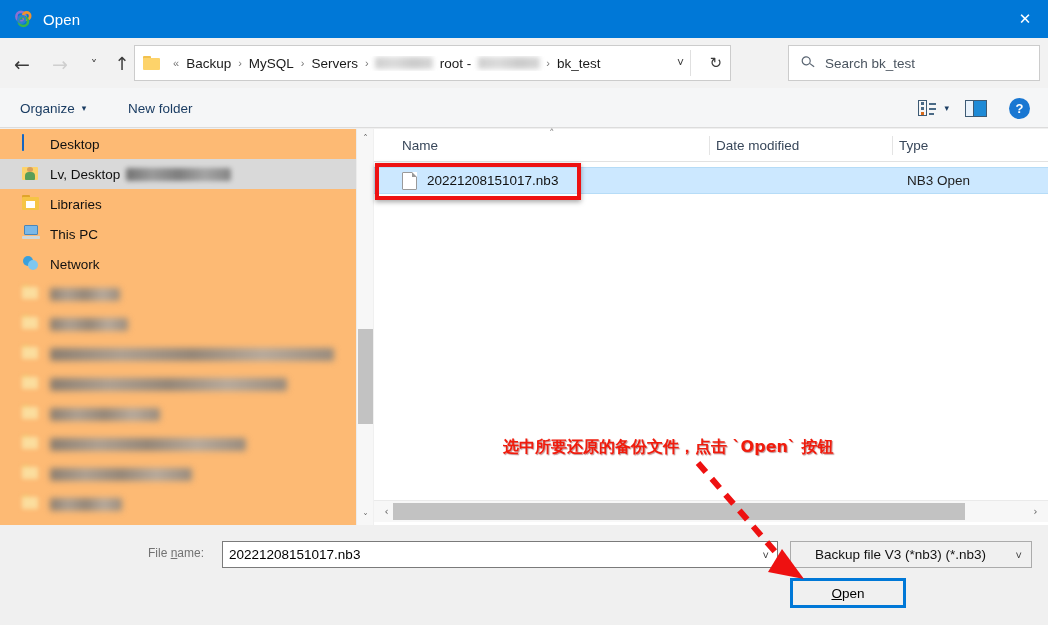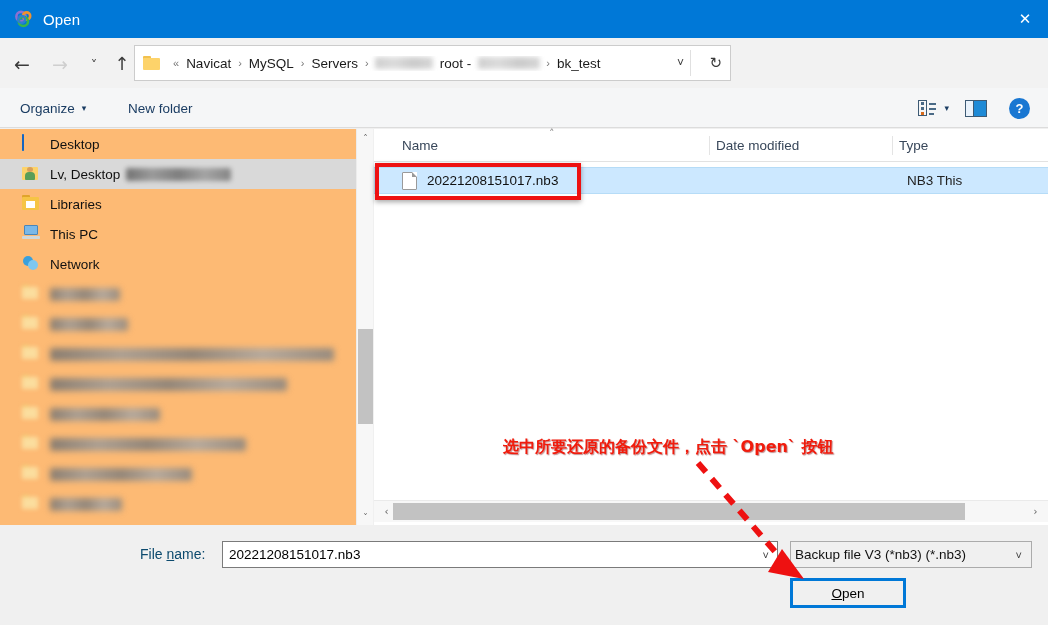--- a/index.html
+++ b/index.html
@@ -121,28 +121,28 @@
 
   
   .hscroll{position:absolute;left:374px;top:500px;width:674px;height:22px;background:#f7f7f7;border-top:1px solid #eaeaea;box-sizing:border-box;}
   .hs-arrow{position:absolute;top:0;width:17px;height:21px;display:flex;align-items:center;justify-content:center;color:#5a5a5a;font-size:10px;font-family:"DejaVu Sans",sans-serif;}
   .hs-left{left:4px;}
   .hs-right{right:4px;}
   .hs-thumb{position:absolute;left:19px;top:2px;width:572px;height:17px;background:#c2c2c2;}
 
   
   .bottom{position:absolute;left:0;top:525px;width:1048px;height:100px;background:#f0f0f0;}
-  .fname-label{position:absolute;left:140px;top:546px;font-size:14px;color:#0c4a6e;}
+  .fname-label{position:absolute;left:148px;top:546px;font-size:12px;color:#737373;}
   .fname-label u{text-decoration:underline;}
   .fname-input{position:absolute;left:222px;top:541px;width:556px;height:27px;background:#fff;border:1px solid #7a7a7a;box-sizing:border-box;display:flex;align-items:center;}
   .fname-val{margin-left:6px;font-size:13.5px;color:#000;}
   .fname-caret{position:absolute;right:8px;top:0;height:25px;display:flex;align-items:center;color:#3b3b3b;font-size:11px;}
 
   .filter-combo{position:absolute;left:790px;top:541px;width:242px;height:27px;background:#f0f0f0;border:1px solid #ababab;box-sizing:border-box;display:flex;align-items:center;}
-  .filter-val{margin-left:4px;font-size:13.5px;color:#111;}
+  .filter-val{margin-left:24px;font-size:13.5px;color:#111;}
   .filter-caret{position:absolute;right:9px;top:0;height:25px;display:flex;align-items:center;color:#3b3b3b;font-size:11px;}
 
   .btn{position:absolute;top:578px;height:30px;display:flex;align-items:center;justify-content:center;font-size:13.5px;color:#000;background:#f0f0f0;border:1px solid #adadad;box-sizing:border-box;}
   .btn u{text-decoration:underline;}
   .btn-open{left:790px;width:116px;border:1px solid #0078d7;outline:2px solid #0078d7;outline-offset:-3px;}
   .btn-cancel{left:914px;width:118px;}
 
   
   .anno-rect{position:absolute;left:375px;top:163px;width:206px;height:37px;border:4px solid #ee1111;box-sizing:border-box;box-shadow:0 2px 5px rgba(0,0,0,.35);}
   .anno-text{position:absolute;left:503px;top:437px;font-size:16px;font-weight:bold;color:#f11b0c;
@@ -186,41 +186,50 @@
       <span>↑</span>
     </div>
 
   <div class="addressbar">
     <div class="addr-folder">
       <div class="tab"></div>
         <div class="body"></div>
     </div>
     <div class="crumbs">
       <span class="sep">«</span>
-      <span class="crumb">Navicat</span>
+      <span class="crumb">Backup</span>
       <span class="sep">›</span>
       <span class="crumb">MySQL</span>
       <span class="sep">›</span>
       <span class="crumb">Servers</span>
       <span class="sep">›</span>
       <span class="blur-crumb" style="width:58px"></span>
       <span class="crumb" style="margin-left:6px">root -</span>
       <span class="blur-crumb" style="width:62px;margin-left:6px"></span>
       <span class="sep">›</span>
       <span class="crumb">bk_test</span>
     </div>
     <div class="addr-chevron">
         <span>˅</span>
       </div>
     <div class="addr-div"></div>
     <div class="addr-refresh">
         <span>↻</span>
       </div>
   </div>
 
+  <div class="searchbox">
+    <span class="search-icon">
+      <svg width="14" height="14" viewBox="0 0 14 14">
+          <circle cx="5.6" cy="5.6" r="4" fill="none" stroke="#5a6572" stroke-width="1.2"></circle>
+          <line x1="8.6" y1="8.6" x2="12.6" y2="12.6" stroke="#5a6572" stroke-width="1.2"></line>
+        </svg>
+    </span>
+    <span class="search-ph">Search bk_test</span>
+  </div>
 
   <div class="toolbar"></div>
   <div class="tb-item tb-organize">
     <span>Organize</span>
     <span class="tb-caret">▾</span>
   </div>
   <div class="tb-item tb-newfolder">
     <span>New folder</span>
   </div>
   <div class="tb-right">
@@ -325,21 +334,21 @@
           <span>Type</span>
         </div>
     </div>
 
     <div class="file-row">
       <div class="file-name">
         <span class="file-doc-icon"></span>
         <span>20221208151017.nb3</span>
       </div>
       <div class="file-type">
-          <span>NB3 This</span>
+          <span>NB3 Open</span>
         </div>
     </div>
   </div>
 
   <div class="hscroll">
     <div class="hs-arrow hs-left">
         <span>‹</span>
       </div>
     <div class="hs-thumb"></div>
     <div class="hs-arrow hs-right">

